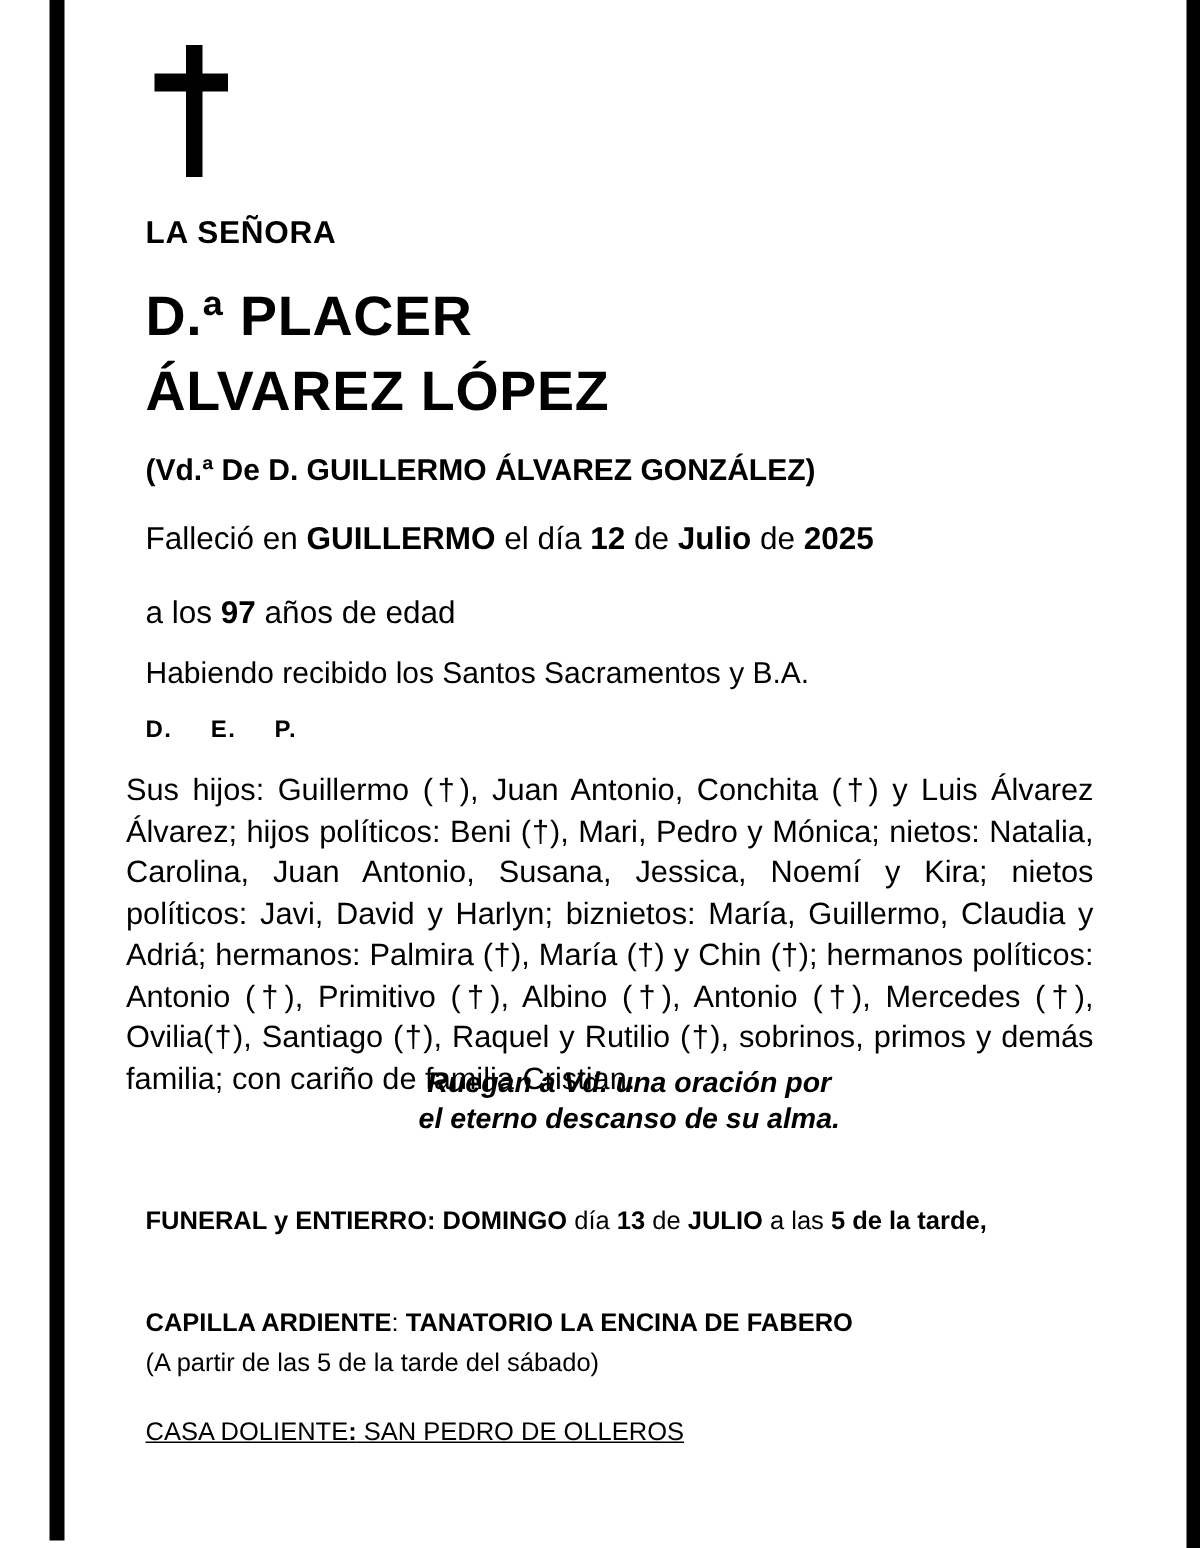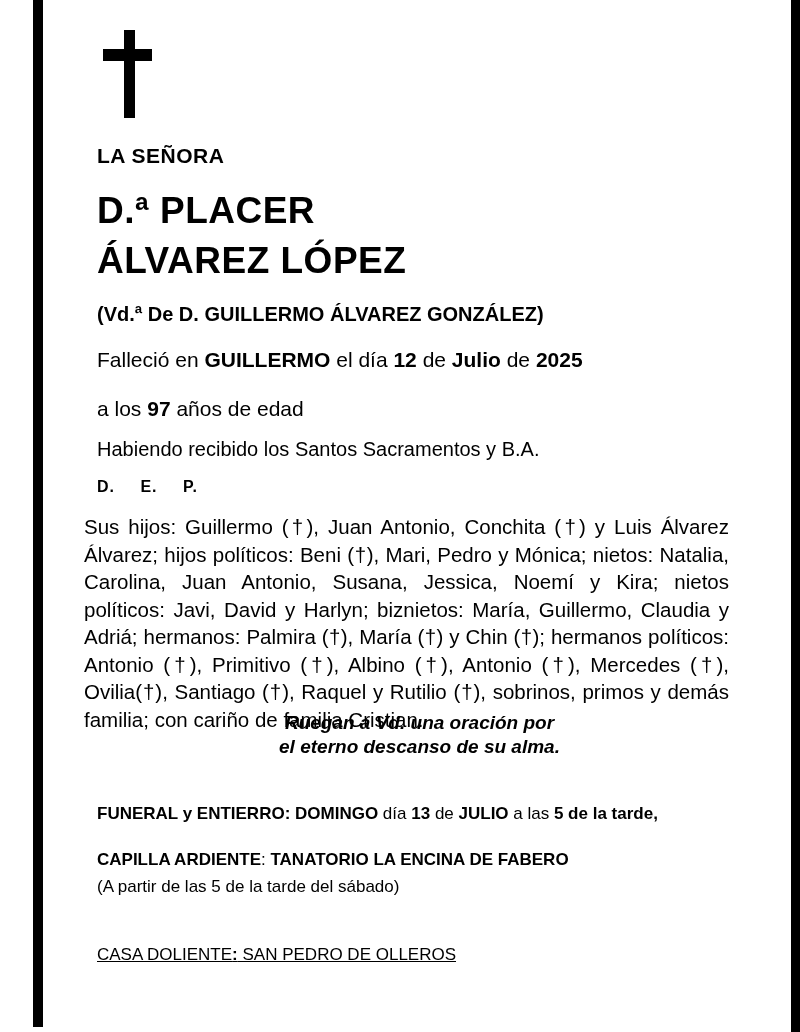--- a/index.html
+++ b/index.html
@@ -28,21 +28,21 @@
   .para{
     position:absolute;left:84px;top:513px;width:645px;
     font-size:20.5px;line-height:27.5px;text-align:justify;
   }
   .prayer{
     position:absolute;left:97px;top:711px;width:645px;text-align:center;
     font-weight:700;font-style:italic;font-size:19px;line-height:24px;
   }
   .block{position:absolute;left:97px;width:665px;font-size:17px;line-height:27px;}
   .funeral{top:800px;}
-  .wake{top:846px;}
+  .wake{top:868px;}
   .casa{top:941px;text-decoration:underline;}
   b{font-weight:700;}
 </style>
 </head>
 <body>
 
 <div class="page">
 
   <div class="bar bar-left"></div>
   <div class="bar bar-right"></div>

